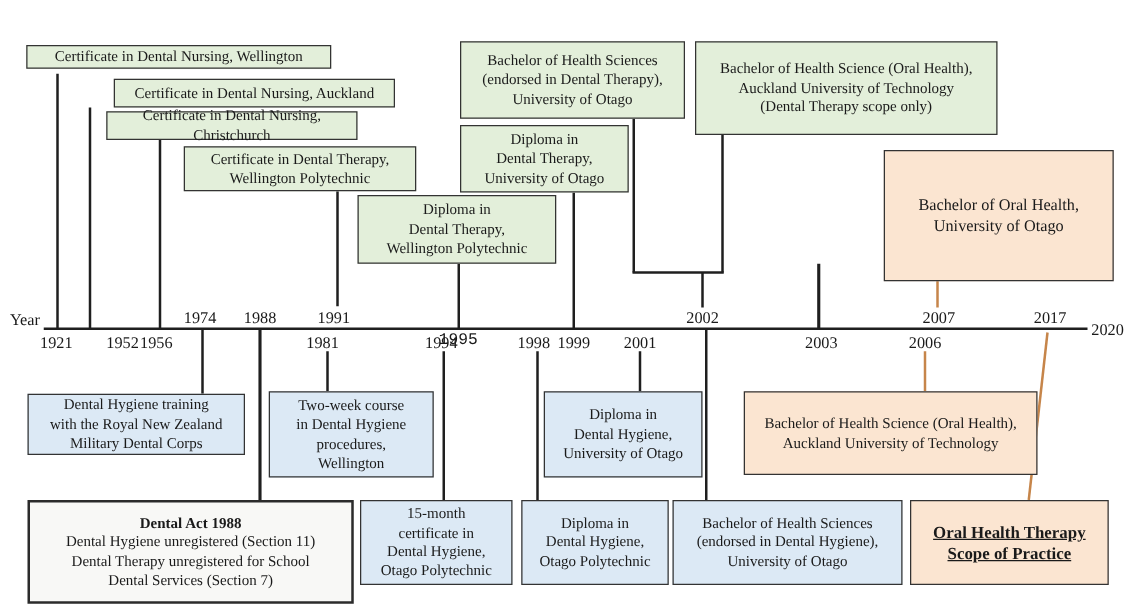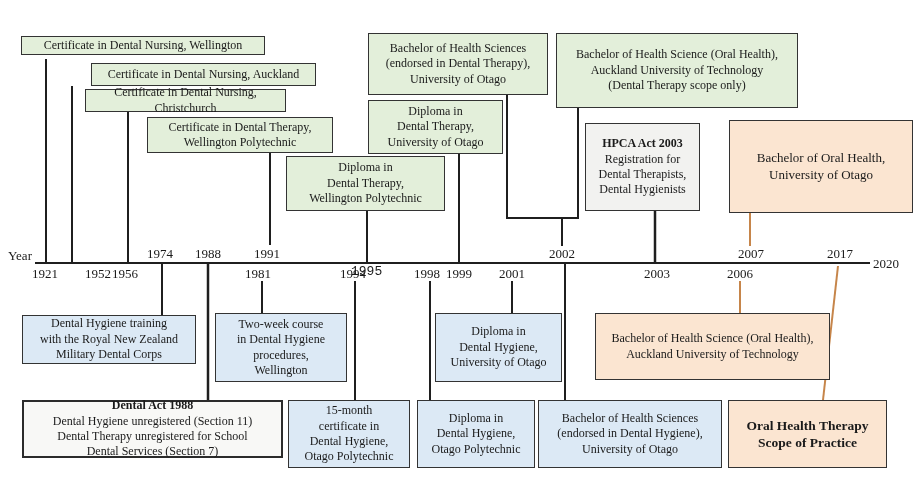--- a/index.html
+++ b/index.html
@@ -108,27 +108,21 @@
   <div class="box green" style="left:368px;top:100px;width:135px;height:54px;">
     <span class="box-text">Diploma in
 Dental Therapy,
 University of Otago</span>
   </div>
   <div class="box green" style="left:556px;top:33px;width:242px;height:75px;">
     <span class="box-text">Bachelor of Health Science (Oral Health),
 Auckland University of Technology
 (Dental Therapy scope only)</span>
   </div>
-  <div class="box gray" style="left:585px;top:123px;width:115px;height:88px;">
-    <span class="box-title">HPCA Act 2003</span>
-    <span class="box-text">Registration for
-Dental Therapists,
-Dental Hygienists</span>
-  </div>
-  <div class="box peach big" style="left:729px;top:120px;width:184px;height:93px;">
+  <div class="box peach big" style="left:707px;top:120px;width:184px;height:105px;">
     <span class="box-text">Bachelor of Oral Health,
 University of Otago</span>
   </div>
 
   <div class="box blue" style="left:22px;top:315px;width:174px;height:49px;">
     <span class="box-text">Dental Hygiene training
 with the Royal New Zealand
 Military Dental Corps</span>
   </div>
   <div class="box blue" style="left:215px;top:313px;width:132px;height:69px;">
@@ -139,21 +133,21 @@
   </div>
   <div class="box blue" style="left:435px;top:313px;width:127px;height:69px;">
     <span class="box-text">Diploma in
 Dental Hygiene,
 University of Otago</span>
   </div>
   <div class="box peach" style="left:595px;top:313px;width:235px;height:67px;">
     <span class="box-text">Bachelor of Health Science (Oral Health),
 Auckland University of Technology</span>
   </div>
-  <div class="box whitebox" style="left:22px;top:400px;width:261px;height:58px;text-align:center;">
+  <div class="box whitebox" style="left:22px;top:400px;width:261px;height:83px;text-align:center;">
     <span class="box-title">Dental Act 1988</span>
     <span class="box-text">Dental Hygiene unregistered (Section 11)
 Dental Therapy unregistered for School
 Dental Services (Section 7)</span>
   </div>
   <div class="box blue" style="left:288px;top:400px;width:122px;height:68px;">
     <span class="box-text">15-month
 certificate in
 Dental Hygiene,
 Otago Polytechnic</span>
@@ -161,18 +155,18 @@
   <div class="box blue" style="left:417px;top:400px;width:118px;height:68px;">
     <span class="box-text">Diploma in
 Dental Hygiene,
 Otago Polytechnic</span>
   </div>
   <div class="box blue" style="left:538px;top:400px;width:184px;height:68px;">
     <span class="box-text">Bachelor of Health Sciences
 (endorsed in Dental Hygiene),
 University of Otago</span>
   </div>
-  <div class="box peach boldtext" style="left:728px;top:400px;width:159px;height:68px;">
+  <div class="box peach boldtext" style="left:728px;top:400px;width:159px;height:68px;text-decoration:underline;">
     <span class="box-text">Oral Health Therapy
 Scope of Practice</span>
   </div>
 
 </div>
 
 </body></html>

